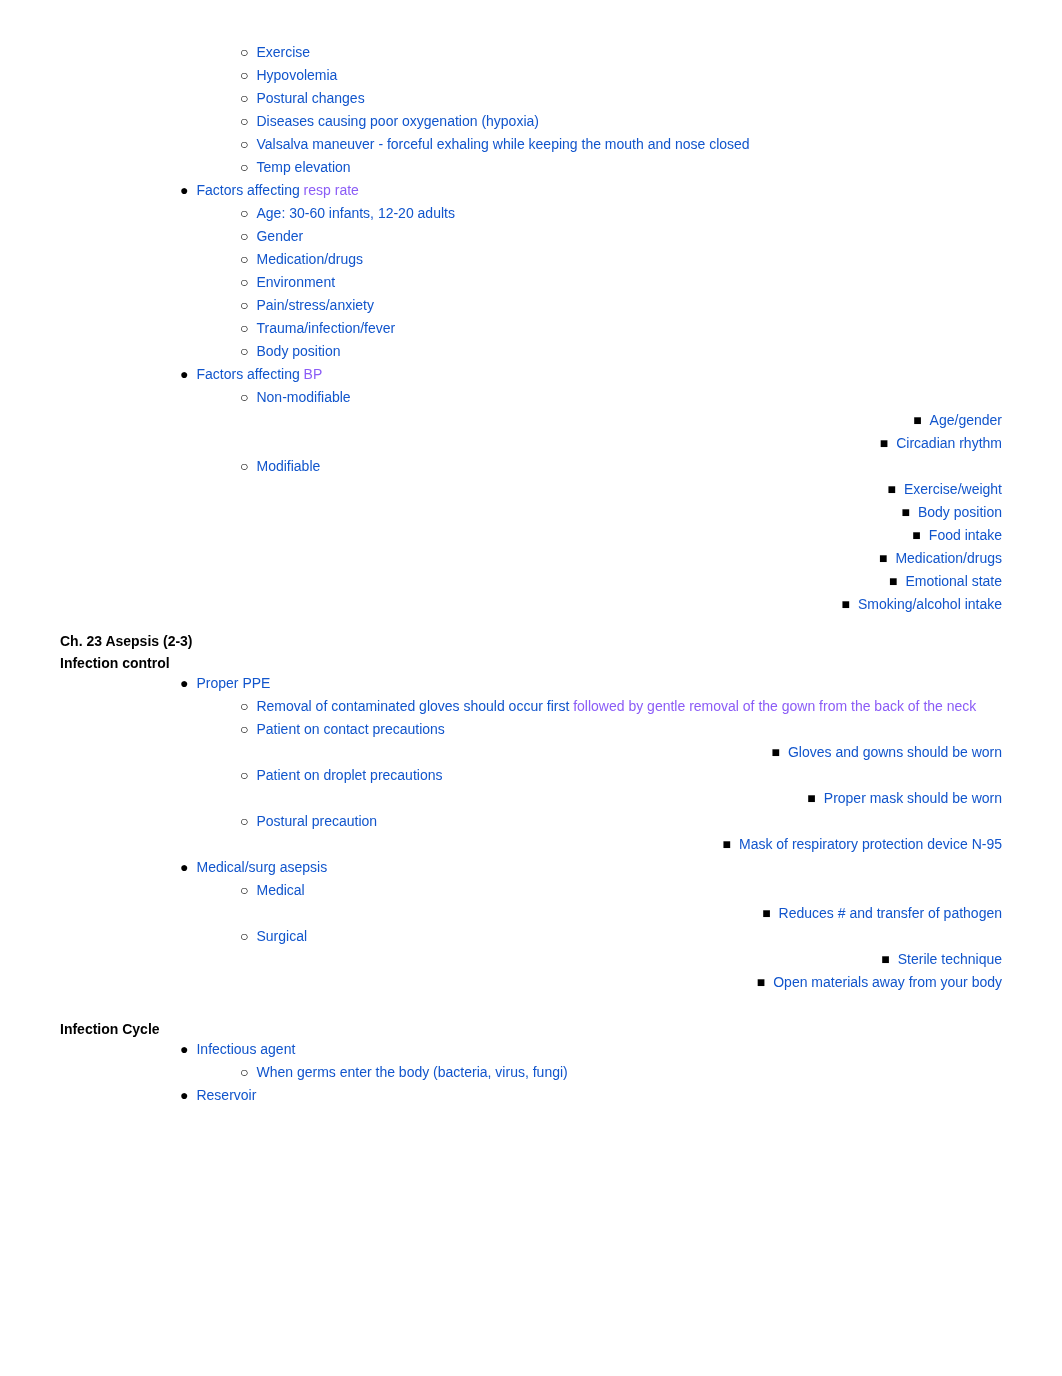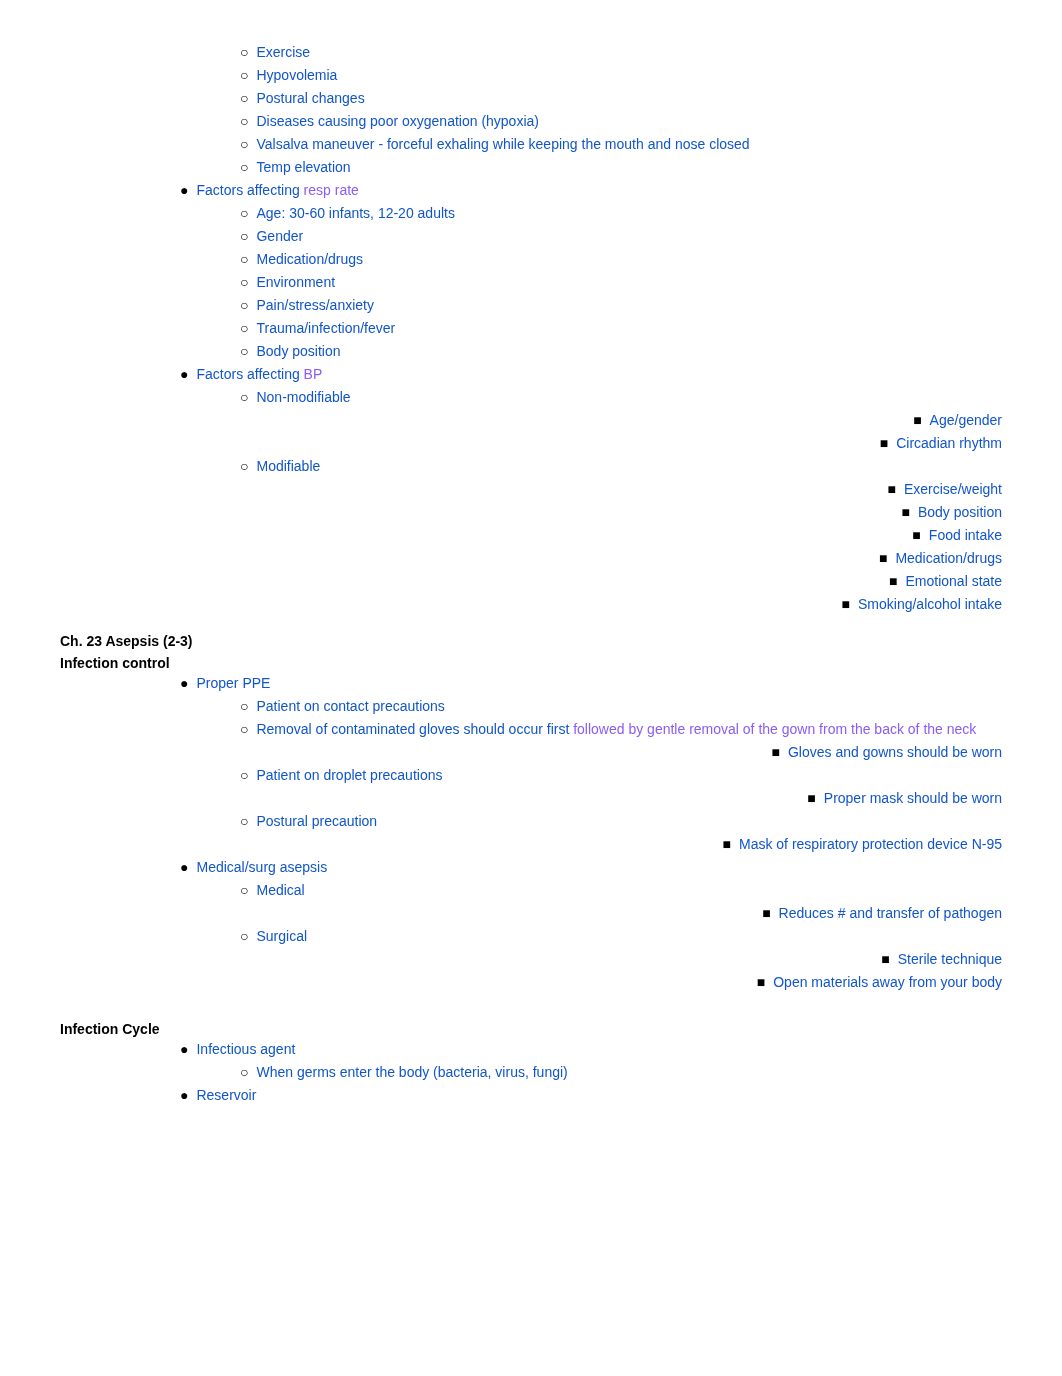--- a/index.html
+++ b/index.html
@@ -178,24 +178,24 @@
 <div class="section-heading">Ch. 23 Asepsis (2-3)</div>
 <div class="section-heading">Infection control</div>
 
 <ul class="level1">
   <li>
     <span class="bullet-disc"></span><span class="blue">Proper PPE</span>
   </li>
 </ul>
 <ul class="level2">
   <li>
+    <span class="bullet-circle"></span><span class="blue">Removal of contaminated gloves should occur first <span class="red">followed by gentle removal of the gown from the back of the neck</span></span>
+  </li>
+  <li>
     <span class="bullet-circle"></span><span class="blue">Patient on contact precautions</span>
-  </li>
-  <li>
-    <span class="bullet-circle"></span><span class="blue">Removal of contaminated gloves should occur first <span class="red">followed by gentle removal of the gown from the back of the neck</span></span>
   </li>
 </ul>
 <ul class="level3">
   <li>
     <span class="bullet-square"></span><span class="blue">Gloves and gowns should be worn</span>
   </li>
 </ul>
 <ul class="level2">
   <li>
     <span class="bullet-circle"></span><span class="blue">Patient on droplet precautions</span>

